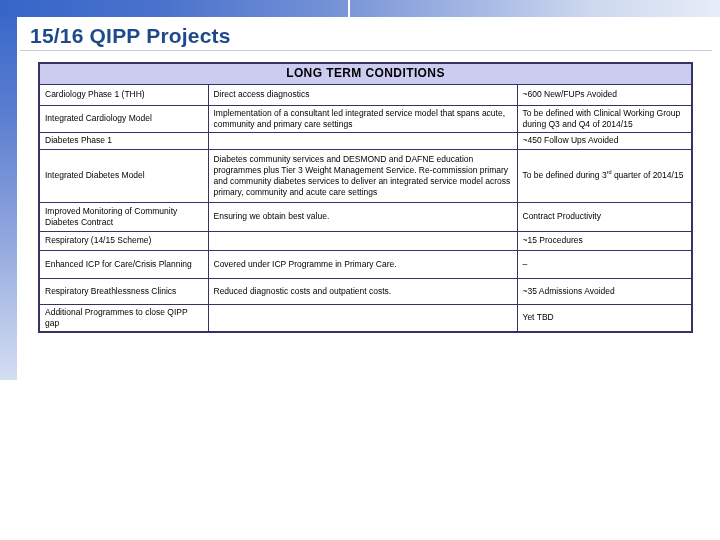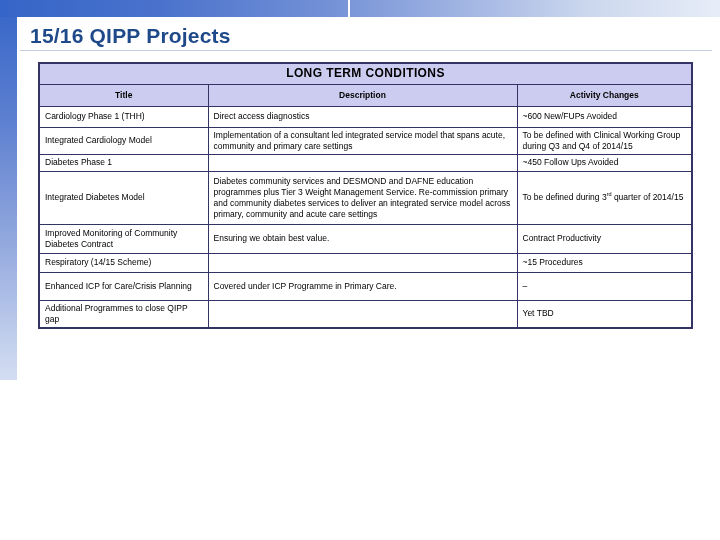--- a/index.html
+++ b/index.html
@@ -158,25 +158,20 @@
   <table class="qipp-table">
     <colgroup>
       <col class="col-title">
       <col class="col-desc">
       <col class="col-act">
     </colgroup>
     <thead>
       <tr class="section-header">
         <th colspan="3">LONG TERM CONDITIONS</th>
       </tr>
-      <tr>
-        <th>Title</th>
-        <th>Description</th>
-        <th>Activity Changes</th>
-      </tr>
     </thead>
     <tbody>
         <tr>
           <td>Cardiology Phase 1 (THH)</td>
           <td>Direct access diagnostics</td>
           <td>~600 New/FUPs Avoided</td>
         </tr>
         <tr>
           <td>Integrated Cardiology Model</td>
           <td>Implementation of a consultant led integrated service model that spans acute, community and primary care settings</td>
@@ -201,20 +196,25 @@
           <td>Respiratory (14/15 Scheme)</td>
           <td></td>
           <td>~15 Procedures</td>
         </tr>
         <tr>
           <td>Enhanced ICP for Care/Crisis Planning</td>
           <td>Covered under ICP Programme in Primary Care.</td>
           <td>–</td>
         </tr>
         <tr>
+          <td>Respiratory Breathlessness Clinics</td>
+          <td>Reduced diagnostic costs and outpatient costs.</td>
+          <td>~35 Admissions Avoided</td>
+        </tr>
+        <tr>
           <td>Additional Programmes to close QIPP gap</td>
           <td></td>
           <td>Yet TBD</td>
         </tr>
       </tbody>
   </table>
 
   <div class="footer-doc-title">Hillingdon CCG Commissioning Intentions 2015/16</div>
 
   <div class="nhs-logo">NHS</div>

